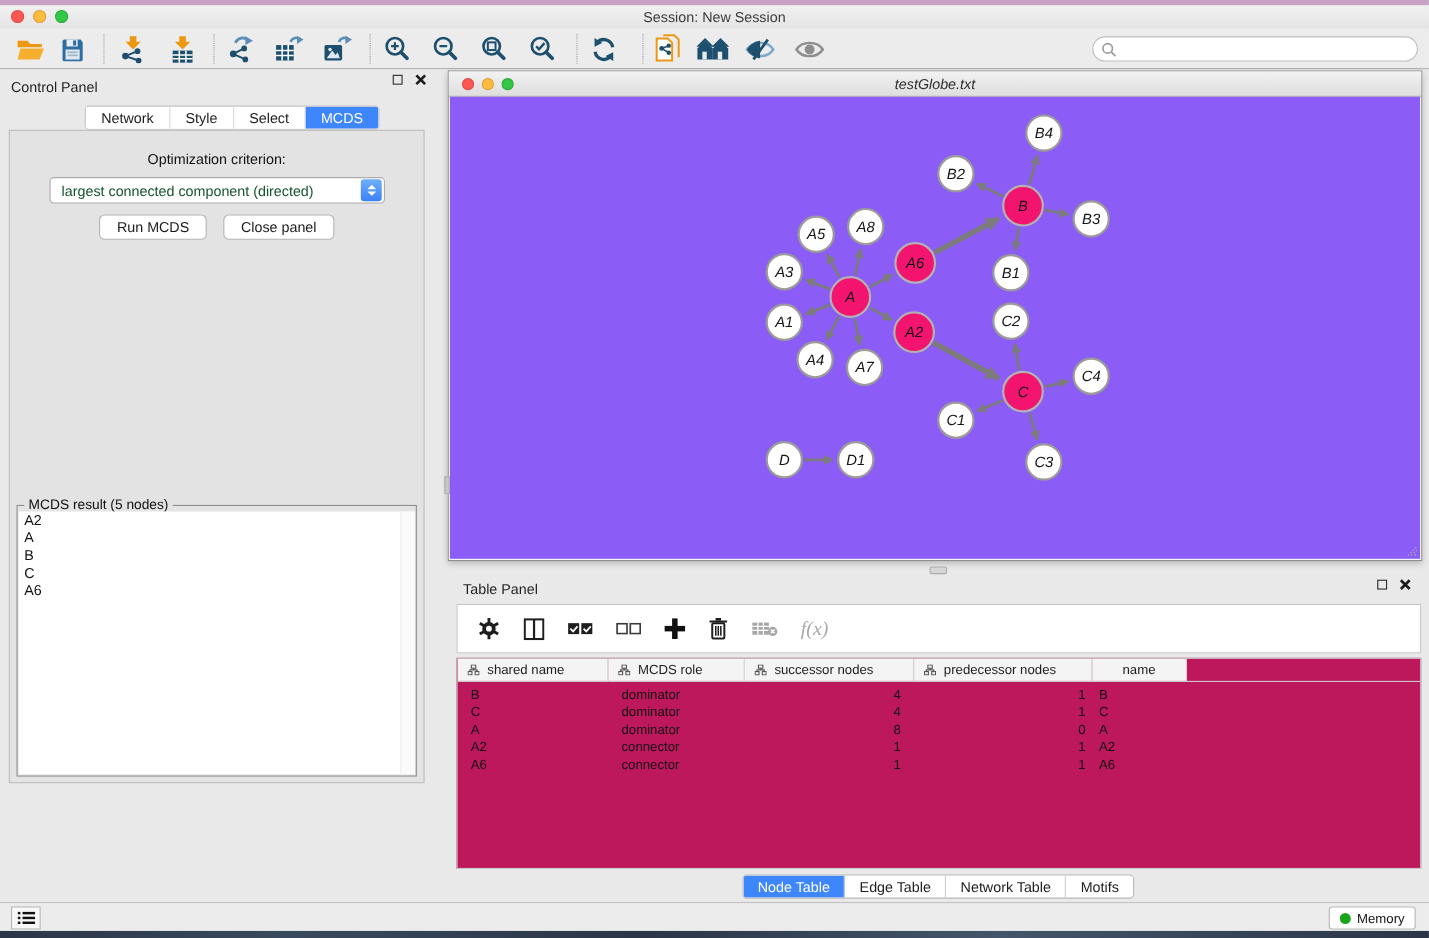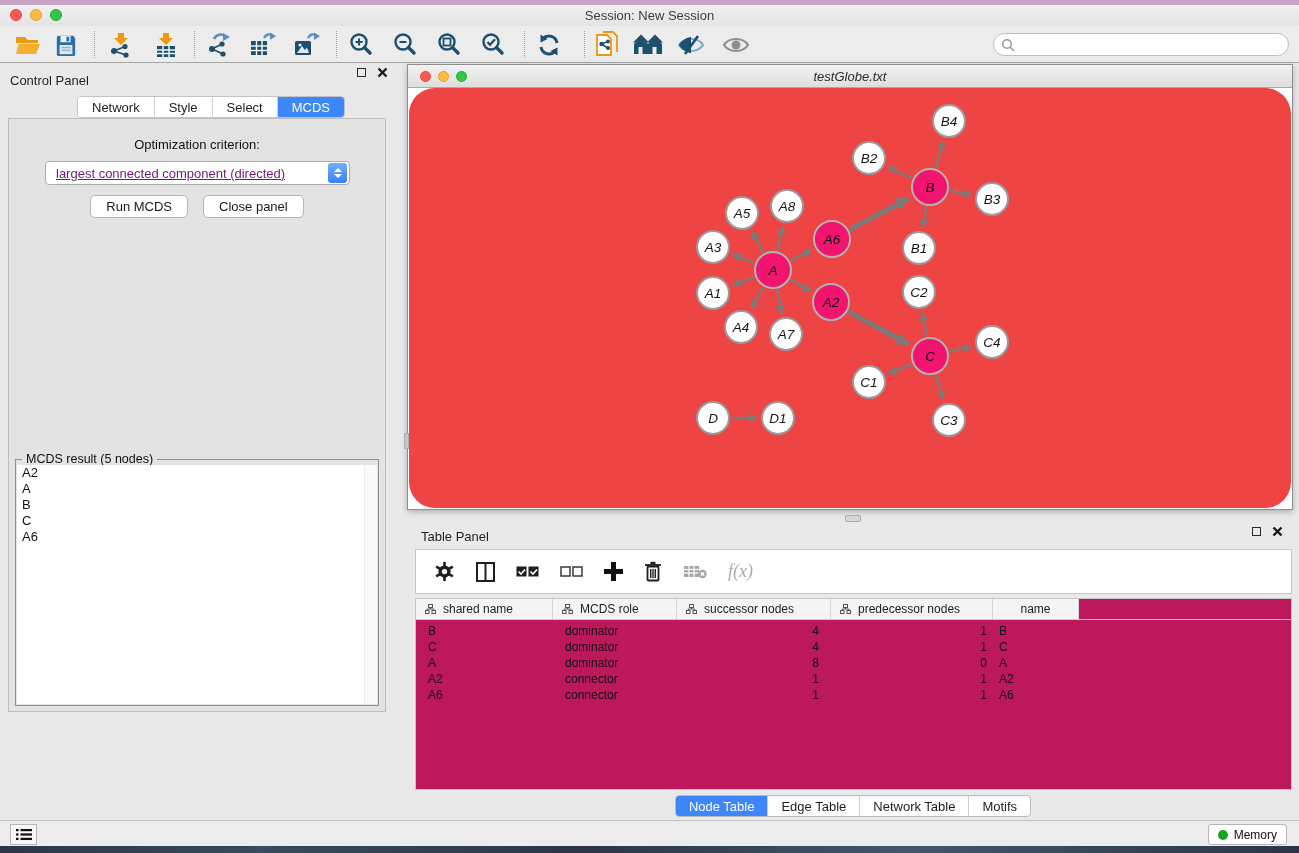--- a/index.html
+++ b/index.html
@@ -46,21 +46,21 @@
     border:1px solid #c3c3c3; border-radius:4px; overflow:hidden; height:22px; }
   .tabbar .tab { padding:0 14px; font-size:13px; color:#1d1d1d; display:flex; align-items:center;
     border-right:1px solid #d2d2d2; background:#fff; }
   .tabbar .tab:last-child { border-right:none; }
   .tabbar .tab.sel { background:#3e86fb; color:#fff; }
   .cpanel-content { position:absolute; left:8px; top:55px; width:378px; height:594px;
     background:#e3e3e3; border:1px solid #bdbdbd; }
   .opt-label { position:absolute; left:0; width:100%; top:18px; text-align:center; font-size:13px; color:#111; }
   .combo { position:absolute; left:36px; top:42px; width:305px; height:24px; background:#fff;
     border:1px solid #acacac; border-radius:4px; display:flex; align-items:center; }
-  .combo .val { flex:1; font-size:13px; color:#701a75; padding-left:10px; white-space:nowrap;text-decoration:underline; }
+  .combo .val { flex:1; font-size:13px; color:#14532d; padding-left:10px; white-space:nowrap; }
   .combo .stepper { width:19px; height:20px; margin-right:2px; border-radius:3px;
     background:linear-gradient(#6fb0fc,#3a80f6); display:flex; flex-direction:column;
     align-items:center; justify-content:center; gap:2px; }
   .chev-up { width:0; height:0; border-left:4px solid transparent; border-right:4px solid transparent; border-bottom:4px solid #fff; }
   .chev-dn { width:0; height:0; border-left:4px solid transparent; border-right:4px solid transparent; border-top:4px solid #fff; }
   .btnrow { position:absolute; left:0; width:100%; top:76px; display:flex; justify-content:center; gap:15px; }
   .pushbtn { height:23px; padding:0 15px; background:#fff; border:1px solid #b4b4b4;
     border-radius:5px; font-size:13px; color:#1a1a1a; display:flex; align-items:center; }
   .groupbox { position:absolute; left:6px; right:6px; top:340px; bottom:5px;
     border:1px solid #8f8f8f; }
@@ -71,21 +71,21 @@
   .list-item { font-size:13px; color:#111; padding:0 5px; line-height:16px; }
 
   
   .netwin { position:absolute; left:407px; top:1px; width:886px; height:446px;
     background:#fff; border:1px solid #8e8e8e; box-shadow:0 2px 6px rgba(0,0,0,.25);font-style:italic; }
   .netwin .wtitle { position:absolute; left:0; top:0; width:100%; height:23px;
     background:linear-gradient(#f2f2f2,#dedede); border-bottom:1px solid #ababab; }
   .netwin .lights { left:12px; top:6px; gap:7px; }
   .netwin .light { width:11px; height:11px; }
   .netwin .wtitle-text { position:absolute; left:0; right:0; top:4px; text-align:center; font-size:13px; color:#2c2c2c; }
-  .canvas { position:absolute; left:1px; top:23px; right:1px; bottom:1px; background:#ef4444; overflow:hidden;border-radius:26px; }
+  .canvas { position:absolute; left:1px; top:23px; right:1px; bottom:1px; background:#8b5cf6; overflow:hidden; }
   .vthumb { position:absolute; left:-4px; top:368px; width:5px; height:16px; background:#c7c7c7; border:1px solid #adadad; }
   .grip { position:absolute; right:2px; bottom:2px; }
 
   .split-handle { position:absolute; left:845px; top:452px; width:16px; height:7px;
     background:#d6d6d6; border:1px solid #ababab; border-radius:2px; }
 
   
   .tpanel { position:absolute; left:407px; top:459px; width:892px; height:296px; }
   .tp-toolbar { position:absolute; left:8px; right:7px; top:27px; height:45px; background:#fff;
     border:1px solid #c6c6c6; display:flex; align-items:center; gap:21px; padding-left:18px; }

